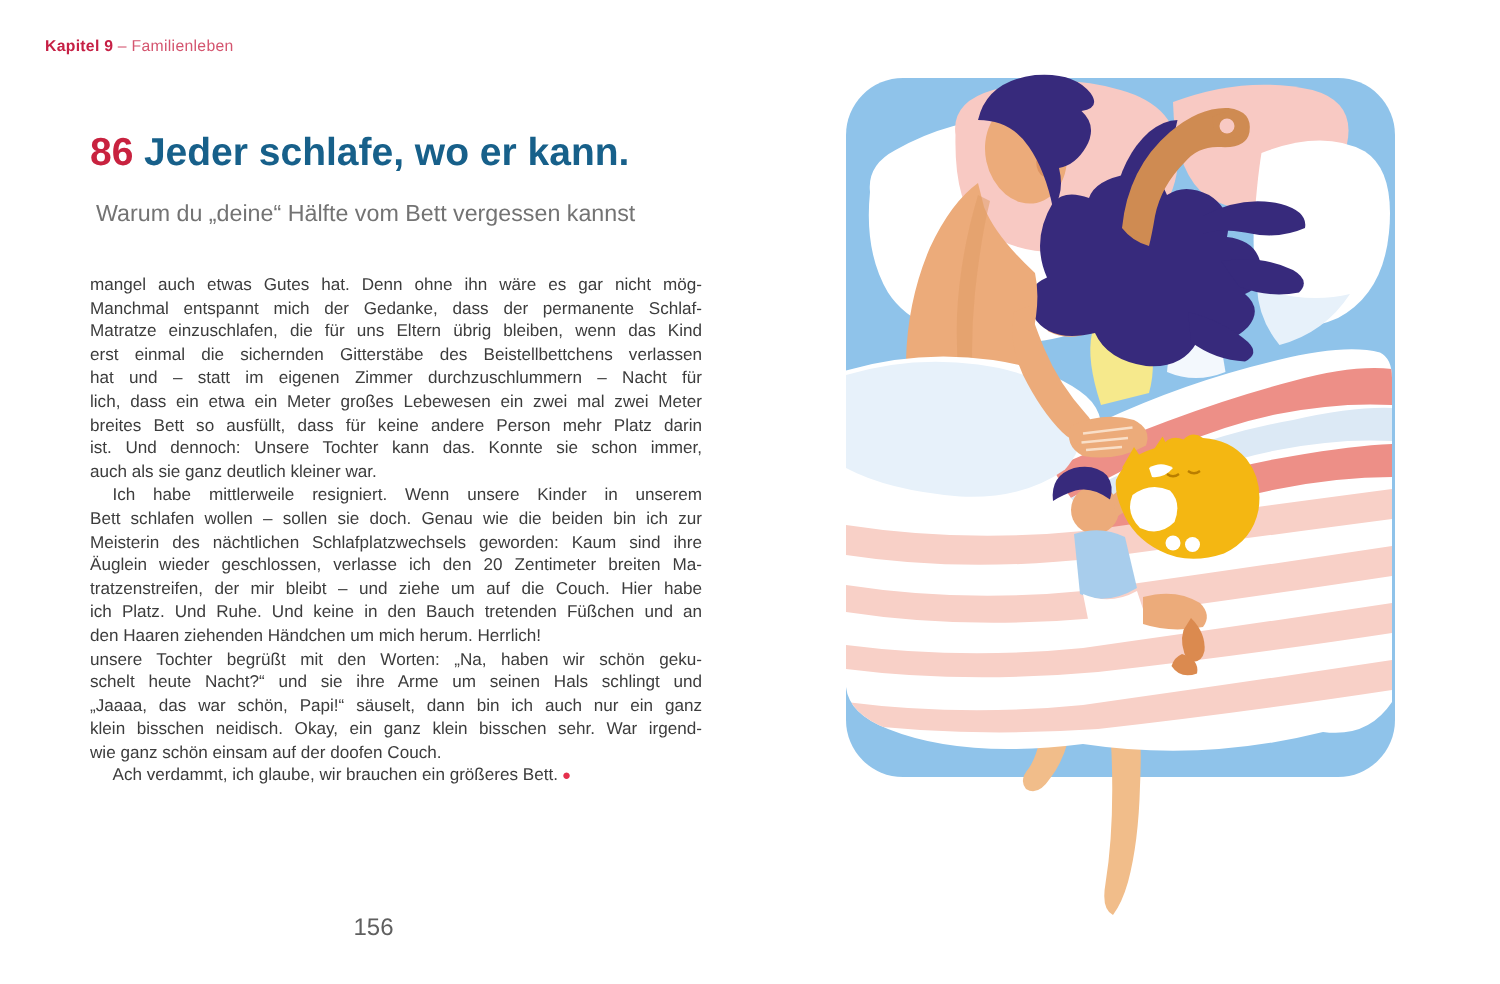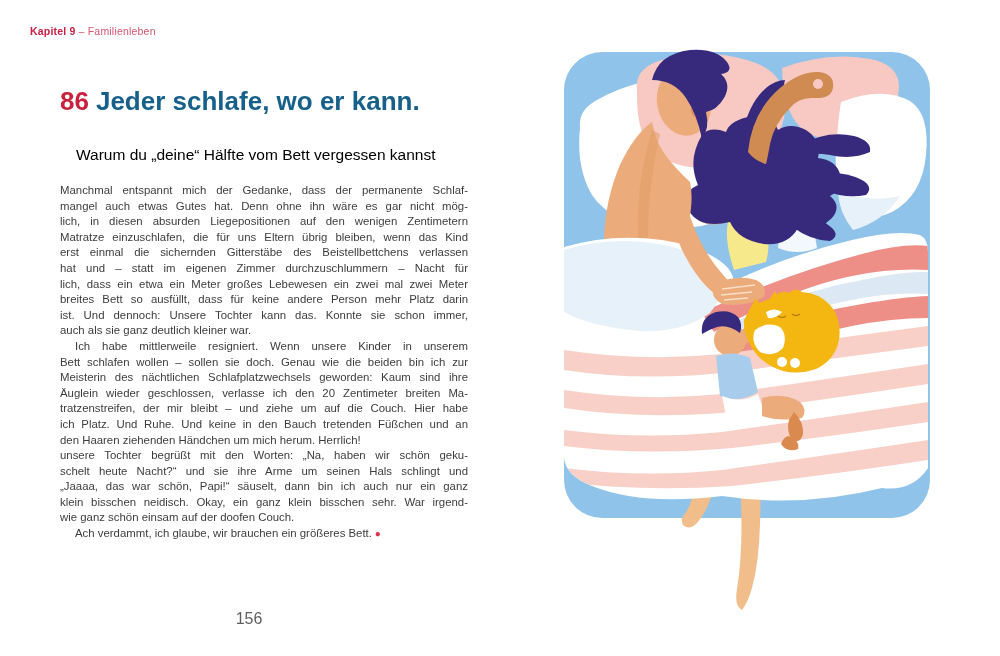--- a/index.html
+++ b/index.html
@@ -2,21 +2,21 @@
 <html><head>
 <meta charset="utf-8">
 <style>
   html,body{margin:0;padding:0;background:#ffffff;}
   .page{position:relative;width:1000px;height:648px;background:#ffffff;overflow:hidden;
         font-family:"Liberation Sans",sans-serif;}
   .chapter-header{position:absolute;left:30px;top:25px;font-size:10.5px;letter-spacing:.2px;color:#d4556f;}
   .chapter-header .ch-label{font-weight:bold;color:#c62045;margin-right:3px;}
   .article-title{position:absolute;left:60px;top:86px;margin:0;font-size:26px;font-weight:bold;color:#17608a;}
   .article-title .num{color:#c8223f;margin-right:7px;}
-  .article-subtitle{position:absolute;left:60px;top:130px;margin:16px;font-size:15.5px;font-weight:normal;color:#000000;}
+  .article-subtitle{position:absolute;left:60px;top:130px;margin:4px;font-size:15.5px;font-weight:normal;color:#737373;}
   .body-text{position:absolute;left:60px;top:183px;width:408px;font-size:11.4px;color:#3c3c3c;}
   .line{line-height:15.6px;height:15.6px;text-align:justify;text-align-last:justify;}
   .line.last{text-align-last:left;}
   .line.ind{text-indent:15px;}
   .dot{color:#e5304c;font-size:10px;}
   .pagenum{position:absolute;left:60px;top:610px;width:378px;text-align:center;font-size:16px;color:#5f5f5f;}
   .illustration{position:absolute;left:552px;top:40px;width:410px;height:580px;margin:0;}
   .illustration svg{display:block;}
 </style>
 </head>
@@ -28,23 +28,22 @@
     <span class="ch-label">Kapitel 9</span><span class="ch-title">– Familienleben</span>
   </div>
 
   <h1 class="article-title">
     <span class="num">86</span><span>Jeder schlafe, wo er kann.</span>
   </h1>
 
   <h2 class="article-subtitle">Warum du „deine“ Hälfte vom Bett vergessen kannst</h2>
 
   <div class="body-text" id="body-text">
+      <div class="line">mangel auch etwas Gutes hat. Denn ohne ihn wäre es gar nicht mög-</div>
       <div class="line">Manchmal entspannt mich der Gedanke, dass der permanente Schlaf-</div>
-      <div class="line">mangel auch etwas Gutes hat. Denn ohne ihn wäre es gar nicht mög-</div>
-      <div class="line">lich, in diesen absurden Liegepositionen auf den wenigen Zentimetern</div>
       <div class="line">Matratze einzuschlafen, die für uns Eltern übrig bleiben, wenn das Kind</div>
       <div class="line">erst einmal die sichernden Gitterstäbe des Beistellbettchens verlassen</div>
       <div class="line">hat und – statt im eigenen Zimmer durchzuschlummern – Nacht für</div>
       <div class="line">lich, dass ein etwa ein Meter großes Lebewesen ein zwei mal zwei Meter</div>
       <div class="line">breites Bett so ausfüllt, dass für keine andere Person mehr Platz darin</div>
       <div class="line">ist. Und dennoch: Unsere Tochter kann das. Konnte sie schon immer,</div>
       <div class="line last">auch als sie ganz deutlich kleiner war.</div>
       <div class="line ind">Ich habe mittlerweile resigniert. Wenn unsere Kinder in unserem</div>
       <div class="line">Bett schlafen wollen – sollen sie doch. Genau wie die beiden bin ich zur</div>
       <div class="line">Meisterin des nächtlichen Schlafplatzwechsels geworden: Kaum sind ihre</div>

